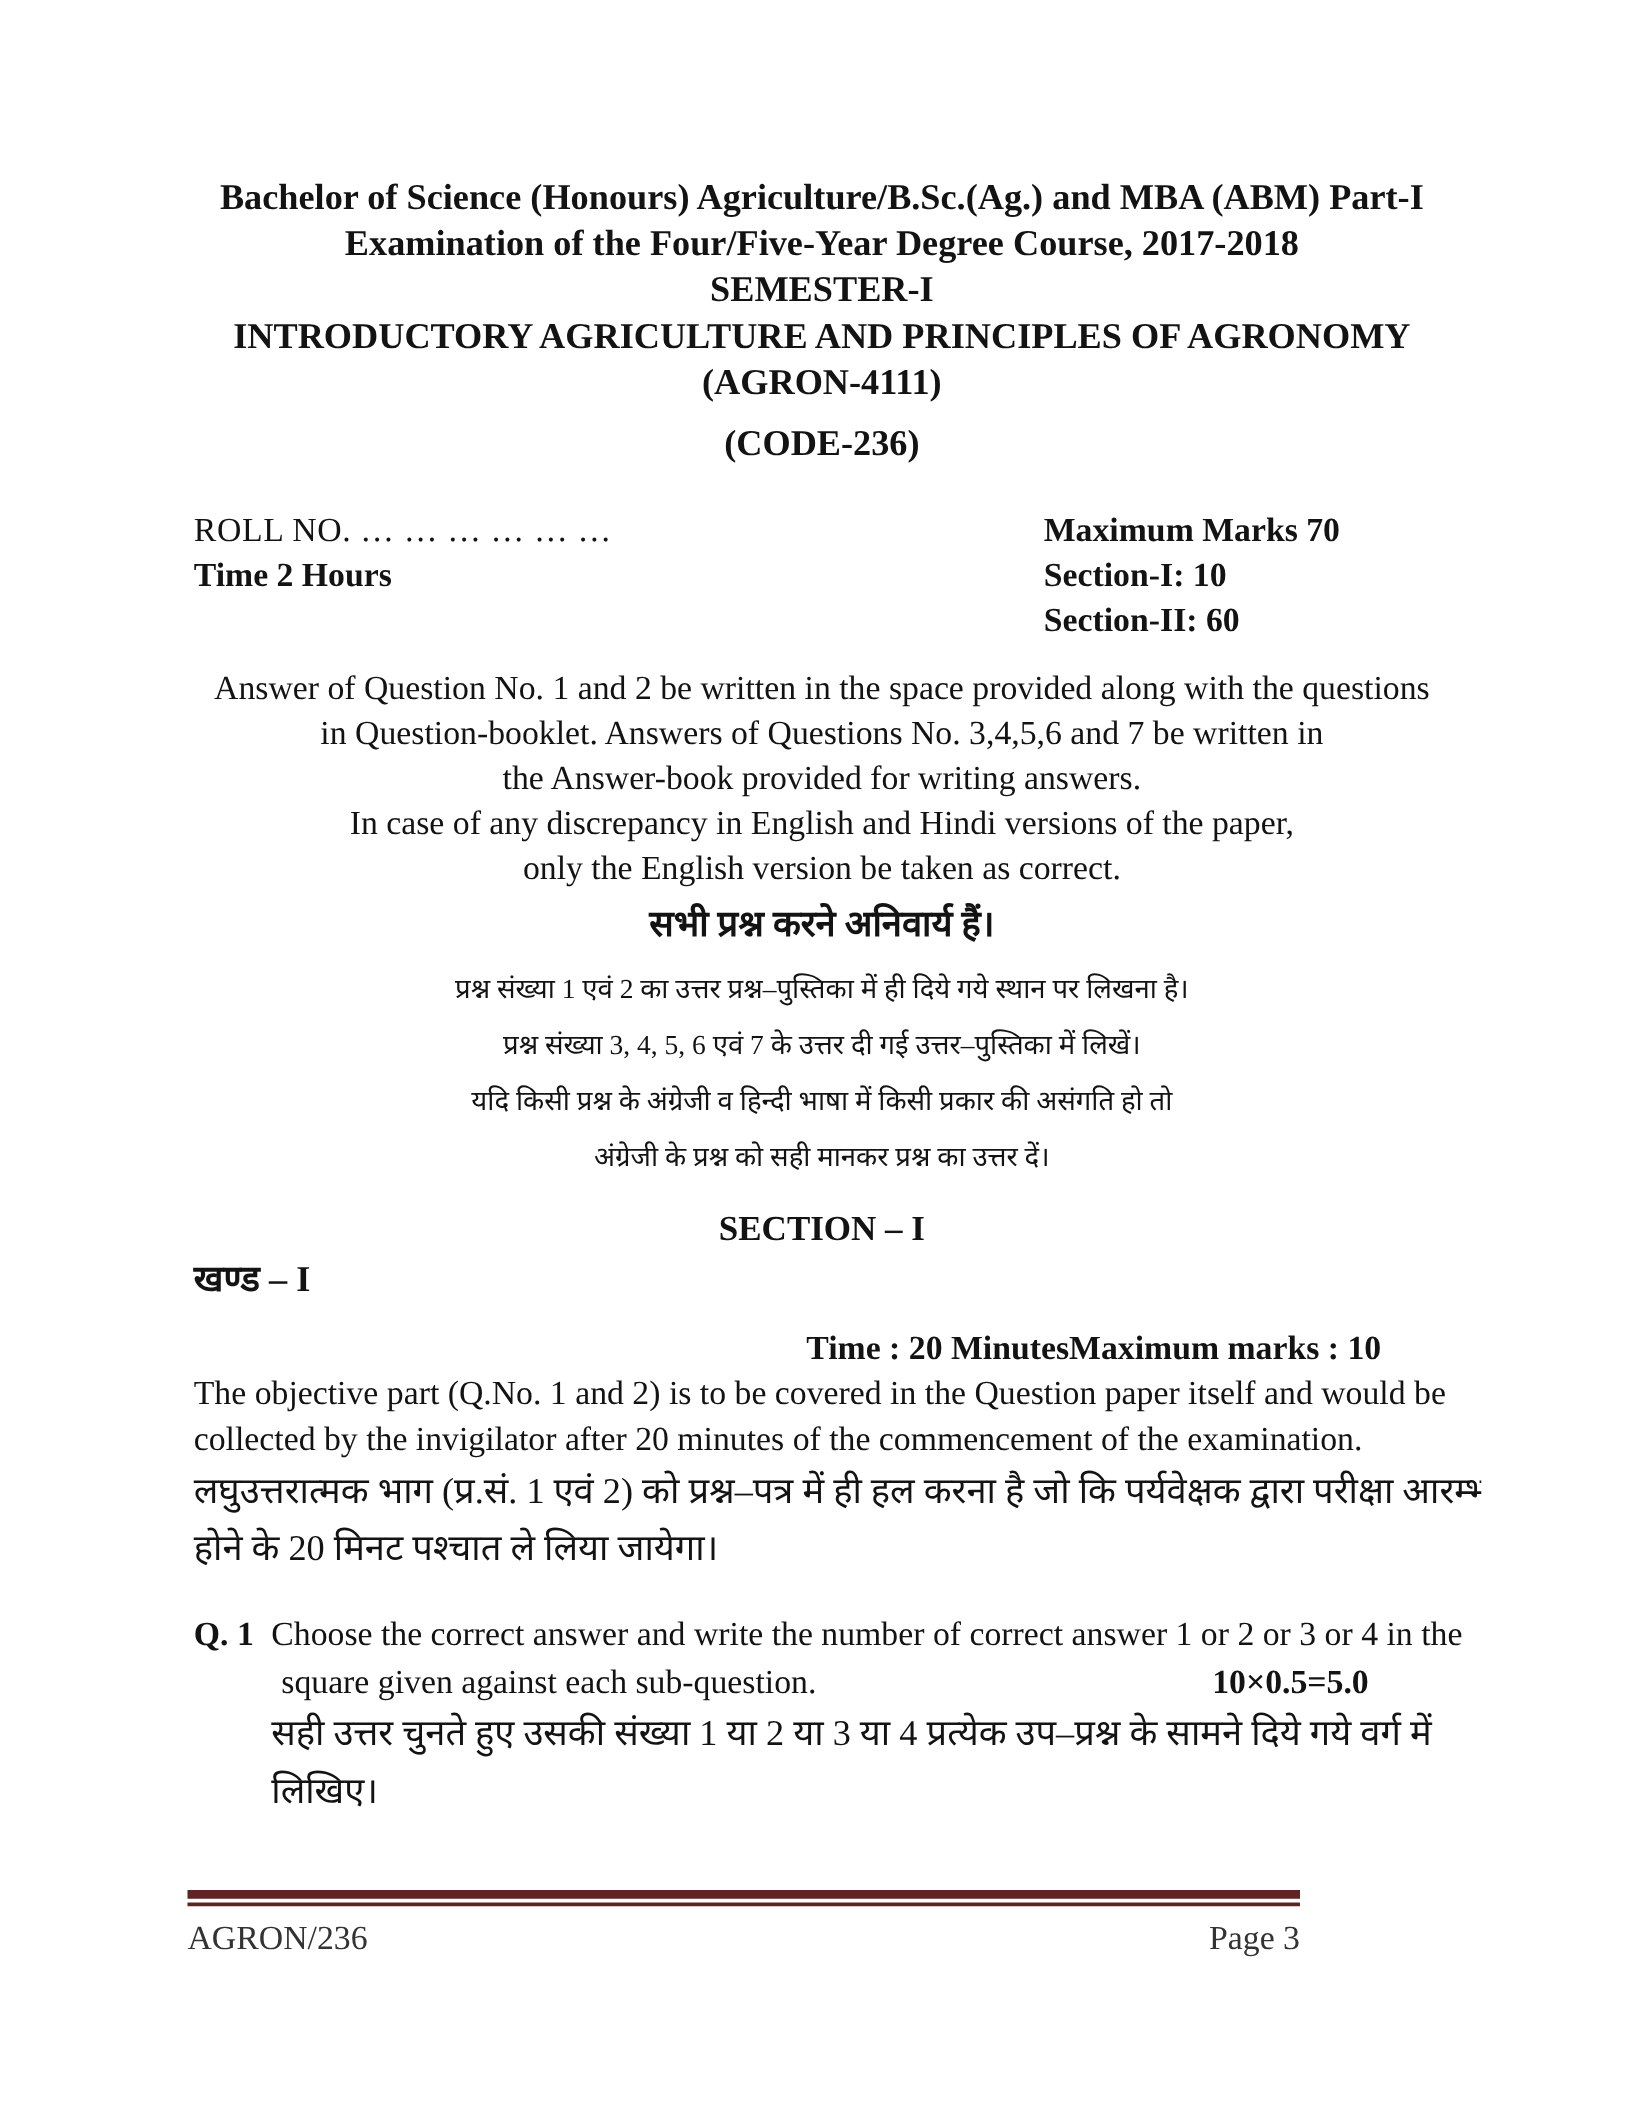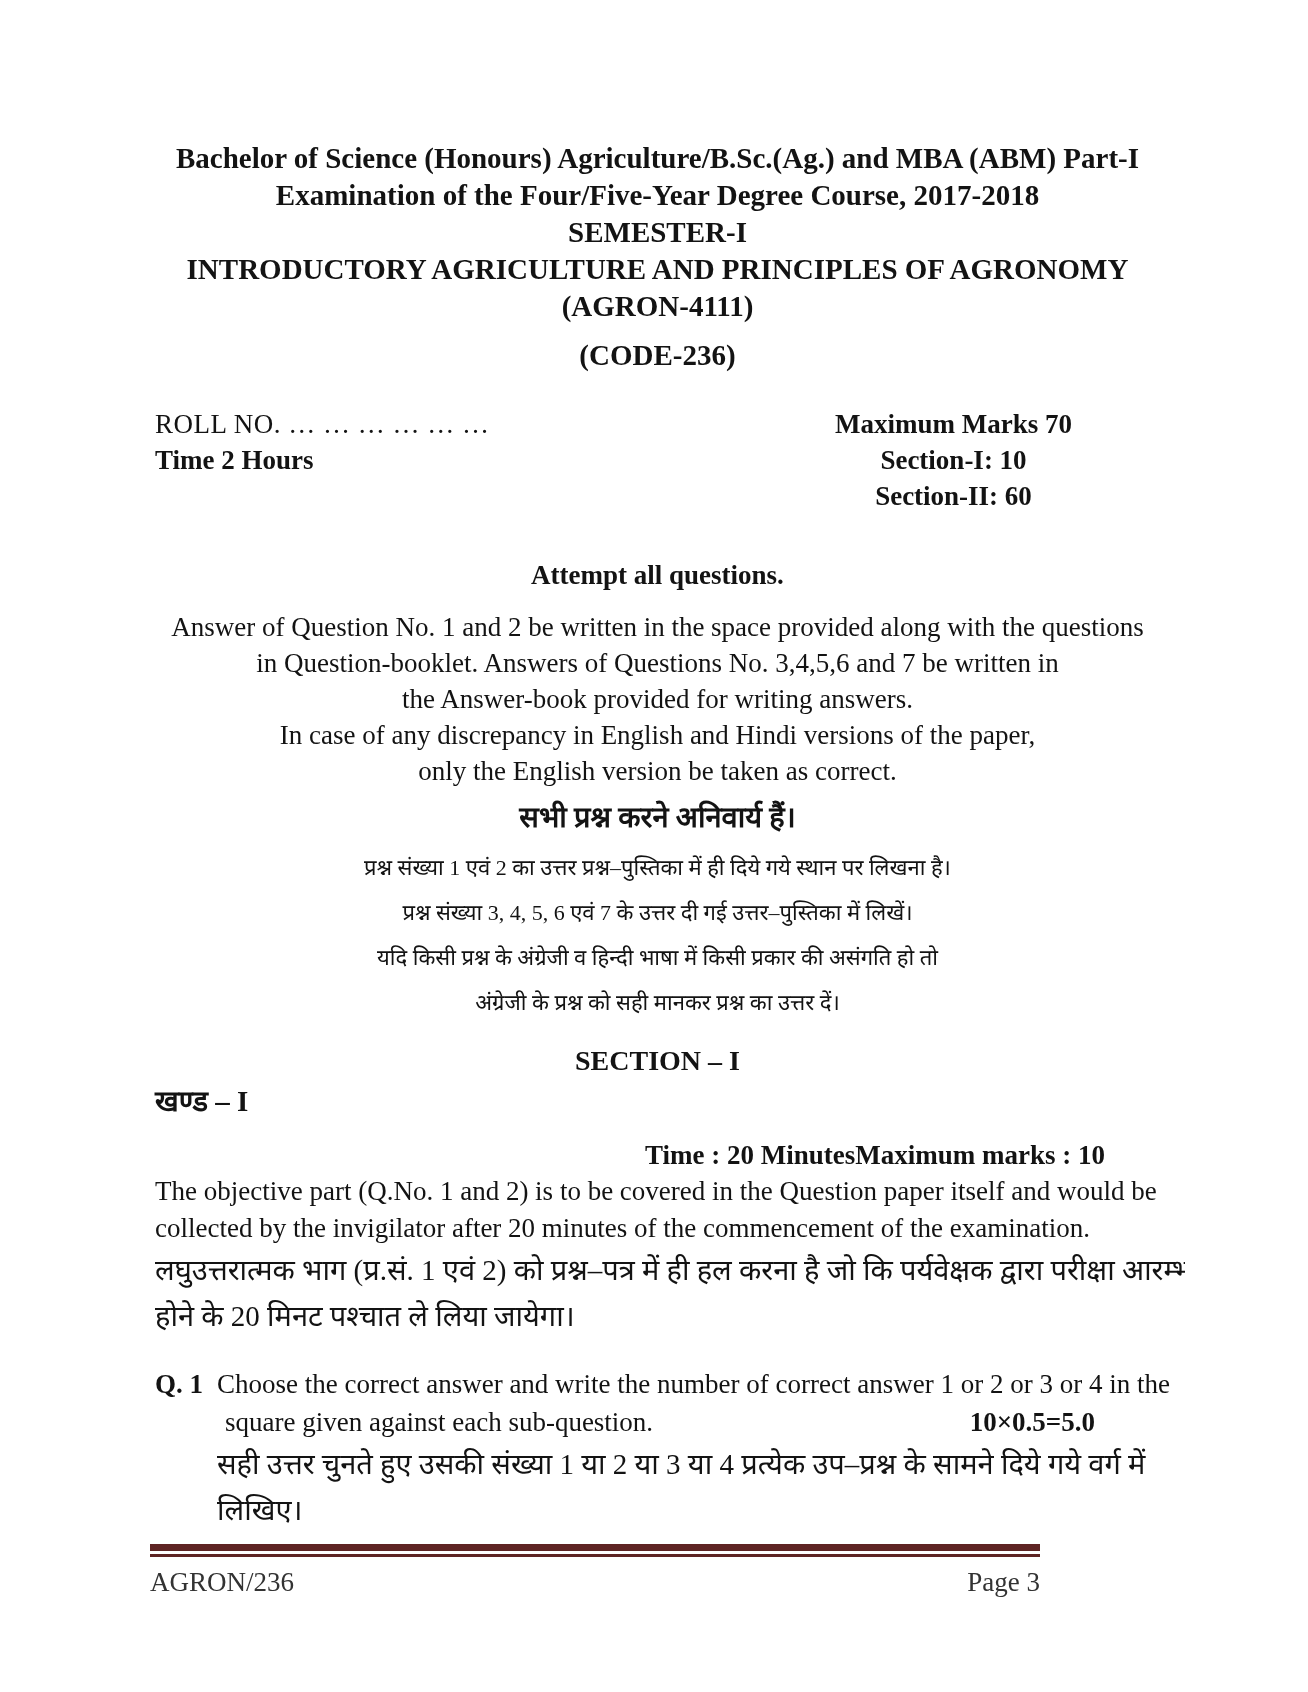--- a/index.html
+++ b/index.html
@@ -15,42 +15,42 @@
   .nowrap{white-space:nowrap;}
   
   .title-line{
     text-align:center;font-weight:bold;font-size:29px;line-height:37px;
   }
   .code-line{margin-top:12px;}
   
   .meta{display:flex;justify-content:space-between;margin-top:32px;font-size:27px;line-height:36px;}
   .meta-left .roll{font-weight:normal;letter-spacing:.5px;}
   .meta-left .time{font-weight:bold;}
-  .meta-right{text-align:center;padding-right:88px;font-weight:bold;}
+  .meta-right{text-align:left;padding-right:88px;font-weight:bold;}
   
   .attempt{text-align:center;font-weight:bold;font-size:27px;margin-top:46px;}
   .eng-lines{text-align:center;font-size:27px;line-height:36px;margin-top:18px;}
   .hindi-bold{text-align:center;font-weight:bold;font-size:29px;line-height:40px;margin-top:8px;}
   .hindi-lines{text-align:center;font-size:22px;line-height:45px;margin-top:8px;}
   
   .sec-head{text-align:center;font-weight:bold;font-size:28px;line-height:40px;margin-top:16px;}
   .sec-head-hi{font-weight:bold;font-size:29px;line-height:40px;}
   .time-row{display:flex;justify-content:flex-end;font-weight:bold;font-size:27px;margin-top:16px;line-height:36px;}
   .time-row .right{padding-right:55px;}
   .para{font-size:27px;line-height:37px;}
   .para-hi{font-size:29px;line-height:46px;}
   
   .q1{margin-top:26px;font-size:27px;line-height:38px;}
   .q1-row1{display:flex;}
   .q1-num{font-weight:bold;width:62px;flex:0 0 62px;}
   .q1-row2{display:flex;justify-content:space-between;padding-left:70px;padding-right:65px;}
   .q1-marks{font-weight:bold;}
   .q1-hindi{padding-left:62px;font-size:29px;line-height:46px;}
   
-  .footer{position:absolute;left:150px;right:145px;top:1544px;}
+  .footer{position:absolute;left:150px;right:145px;top:1512px;}
   .rule-thick{height:7px;background:#5e2423;}
   .rule-thin{height:3px;background:#5e2423;margin-top:3px;}
   .footer-text{display:flex;justify-content:space-between;font-size:27px;color:#333333;margin-top:10px;}
 </style>
 </head>
 <body>
 
 <div class="page">
   <div class="content">
 
@@ -68,21 +68,20 @@
         <div class="roll nowrap">ROLL NO. … … … … … …</div>
         <div class="time nowrap">Time 2 Hours</div>
       </div>
       <div class="meta-right">
         <div class="nowrap">Maximum Marks 70</div>
         <div class="nowrap">Section-I: 10</div>
         <div class="nowrap">Section-II: 60</div>
       </div>
     </div>
 
-    <div class="attempt">Attempt all questions.</div>
 
     <div class="eng-lines">
       <div class="nowrap">Answer of Question No. 1 and 2 be written in the space provided along with the questions</div>
       <div class="nowrap">in Question-booklet. Answers of Questions No. 3,4,5,6 and 7 be written in</div>
       <div class="nowrap">the Answer-book provided for writing answers.</div>
       <div class="nowrap">In case of any discrepancy in English and Hindi versions of the paper,</div>
       <div class="nowrap">only the English version be taken as correct.</div>
     </div>
 
     <div class="hindi-bold nowrap">सभी प्रश्न करने अनिवार्य हैं।</div>

